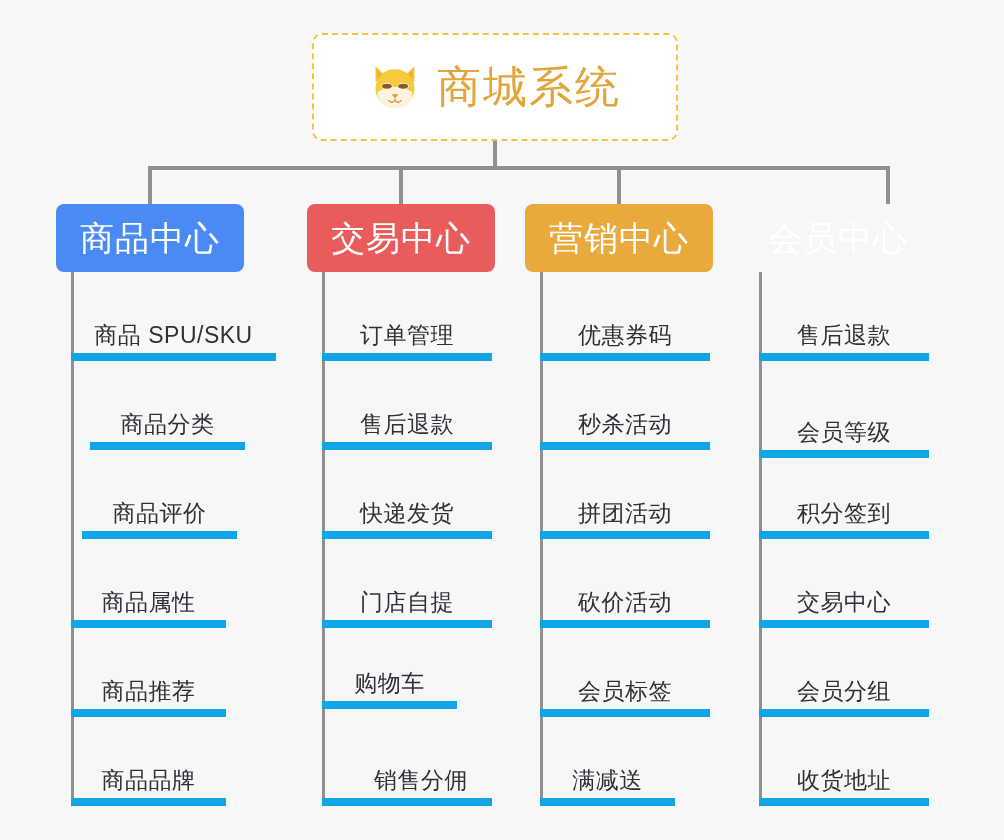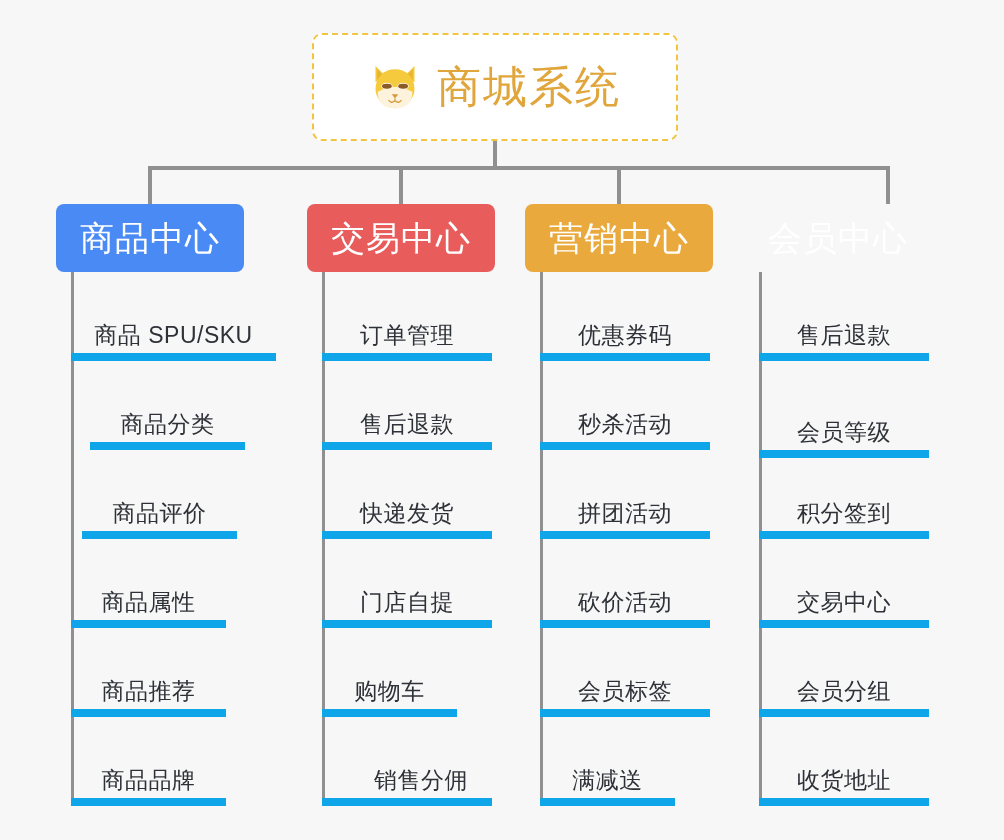--- a/index.html
+++ b/index.html
@@ -199,21 +199,21 @@
       </div>
       <div class="leaf-item" style="top: 89px; width: 170px;">
         <span class="leaf-label">售后退款</span>
       </div>
       <div class="leaf-item" style="top: 178px; width: 170px;">
         <span class="leaf-label">快递发货</span>
       </div>
       <div class="leaf-item" style="top: 267px; width: 170px;">
         <span class="leaf-label">门店自提</span>
       </div>
-      <div class="leaf-item" style="top: 356px; width: 135px; justify-content: center;">
+      <div class="leaf-item" style="top: 348px; width: 135px; justify-content: center;">
         <span class="leaf-label">购物车</span>
       </div>
       <div class="leaf-item" style="top: 445px; width: 170px; padding-left: 28px;">
         <span class="leaf-label">销售分佣</span>
       </div>
     </div>
   <div class="leaf-col" style="left: 540px; width: 176px;">
     <div class="leaf-spine" style="height: 534px;"></div>
   <div class="leaf-item" style="top: 0px; width: 170px;">
         <span class="leaf-label">优惠券码</span>

